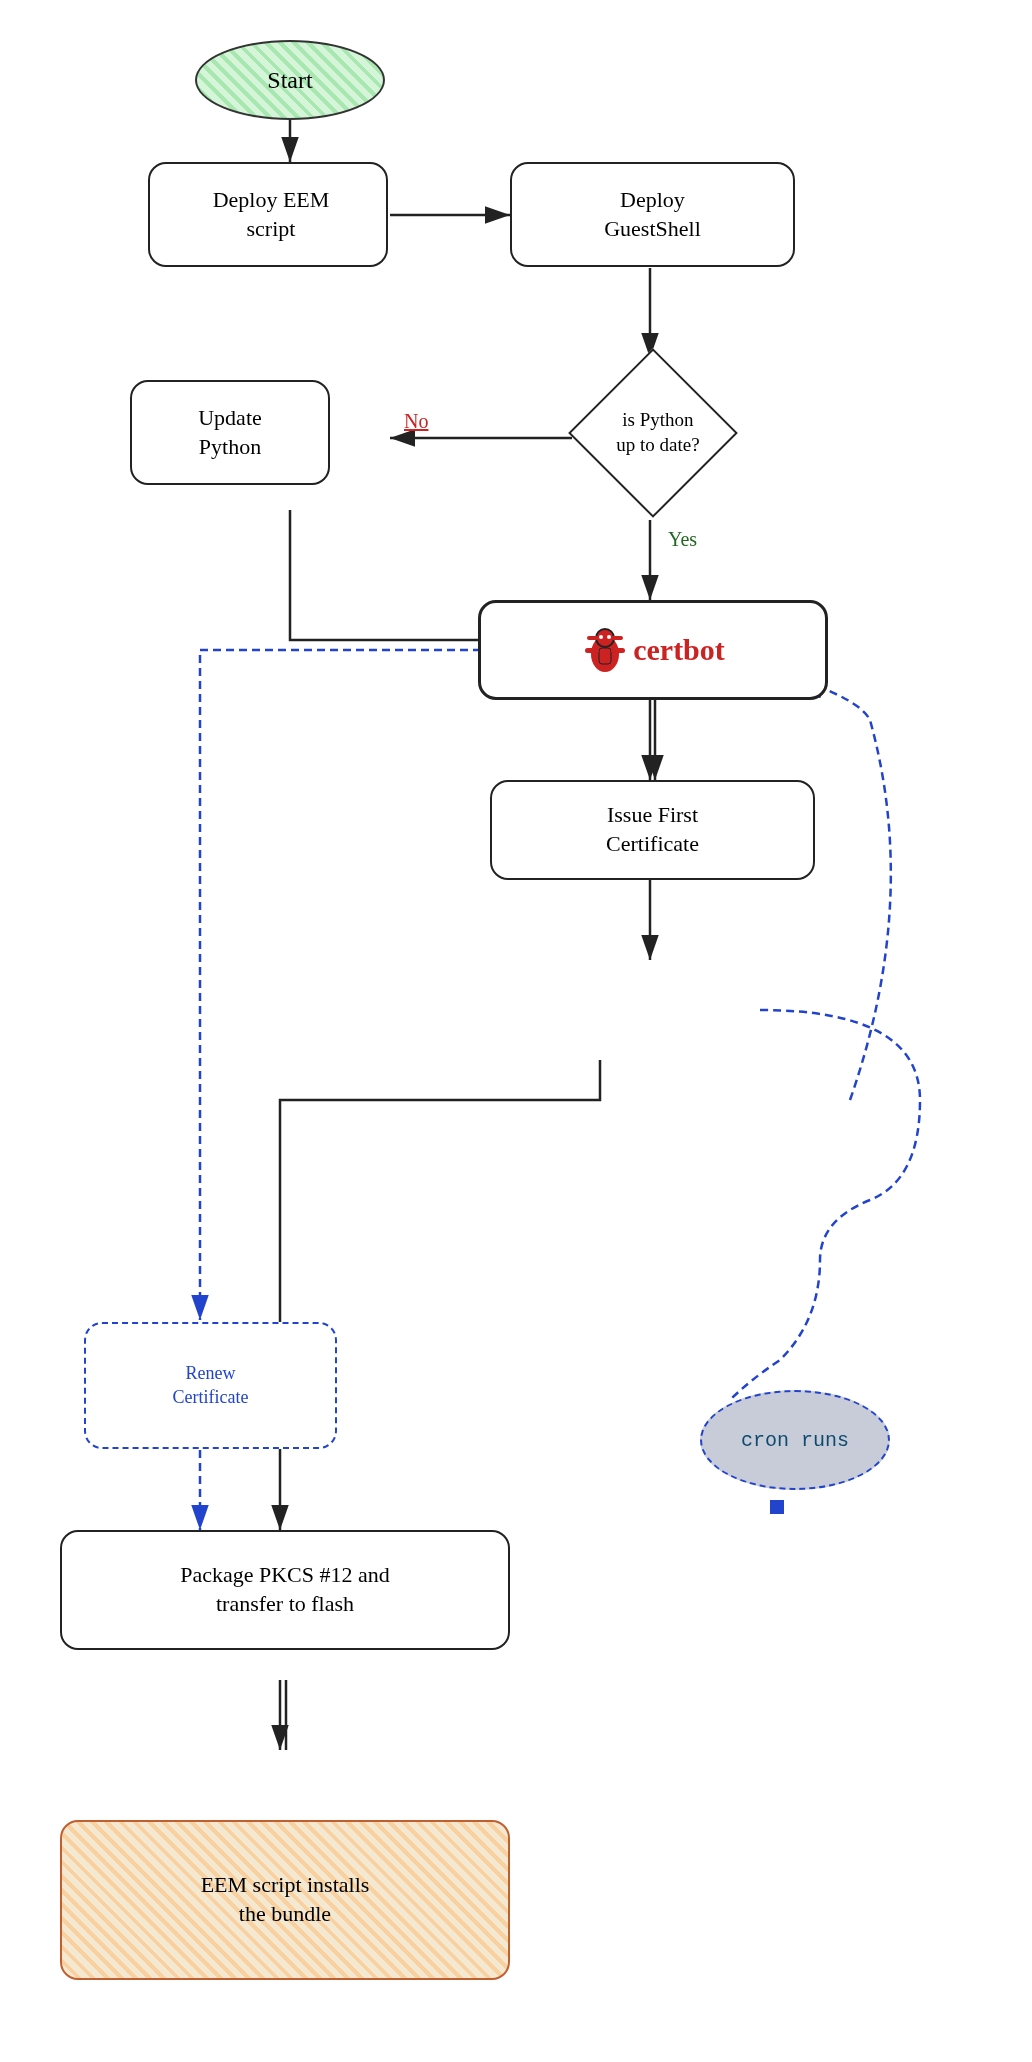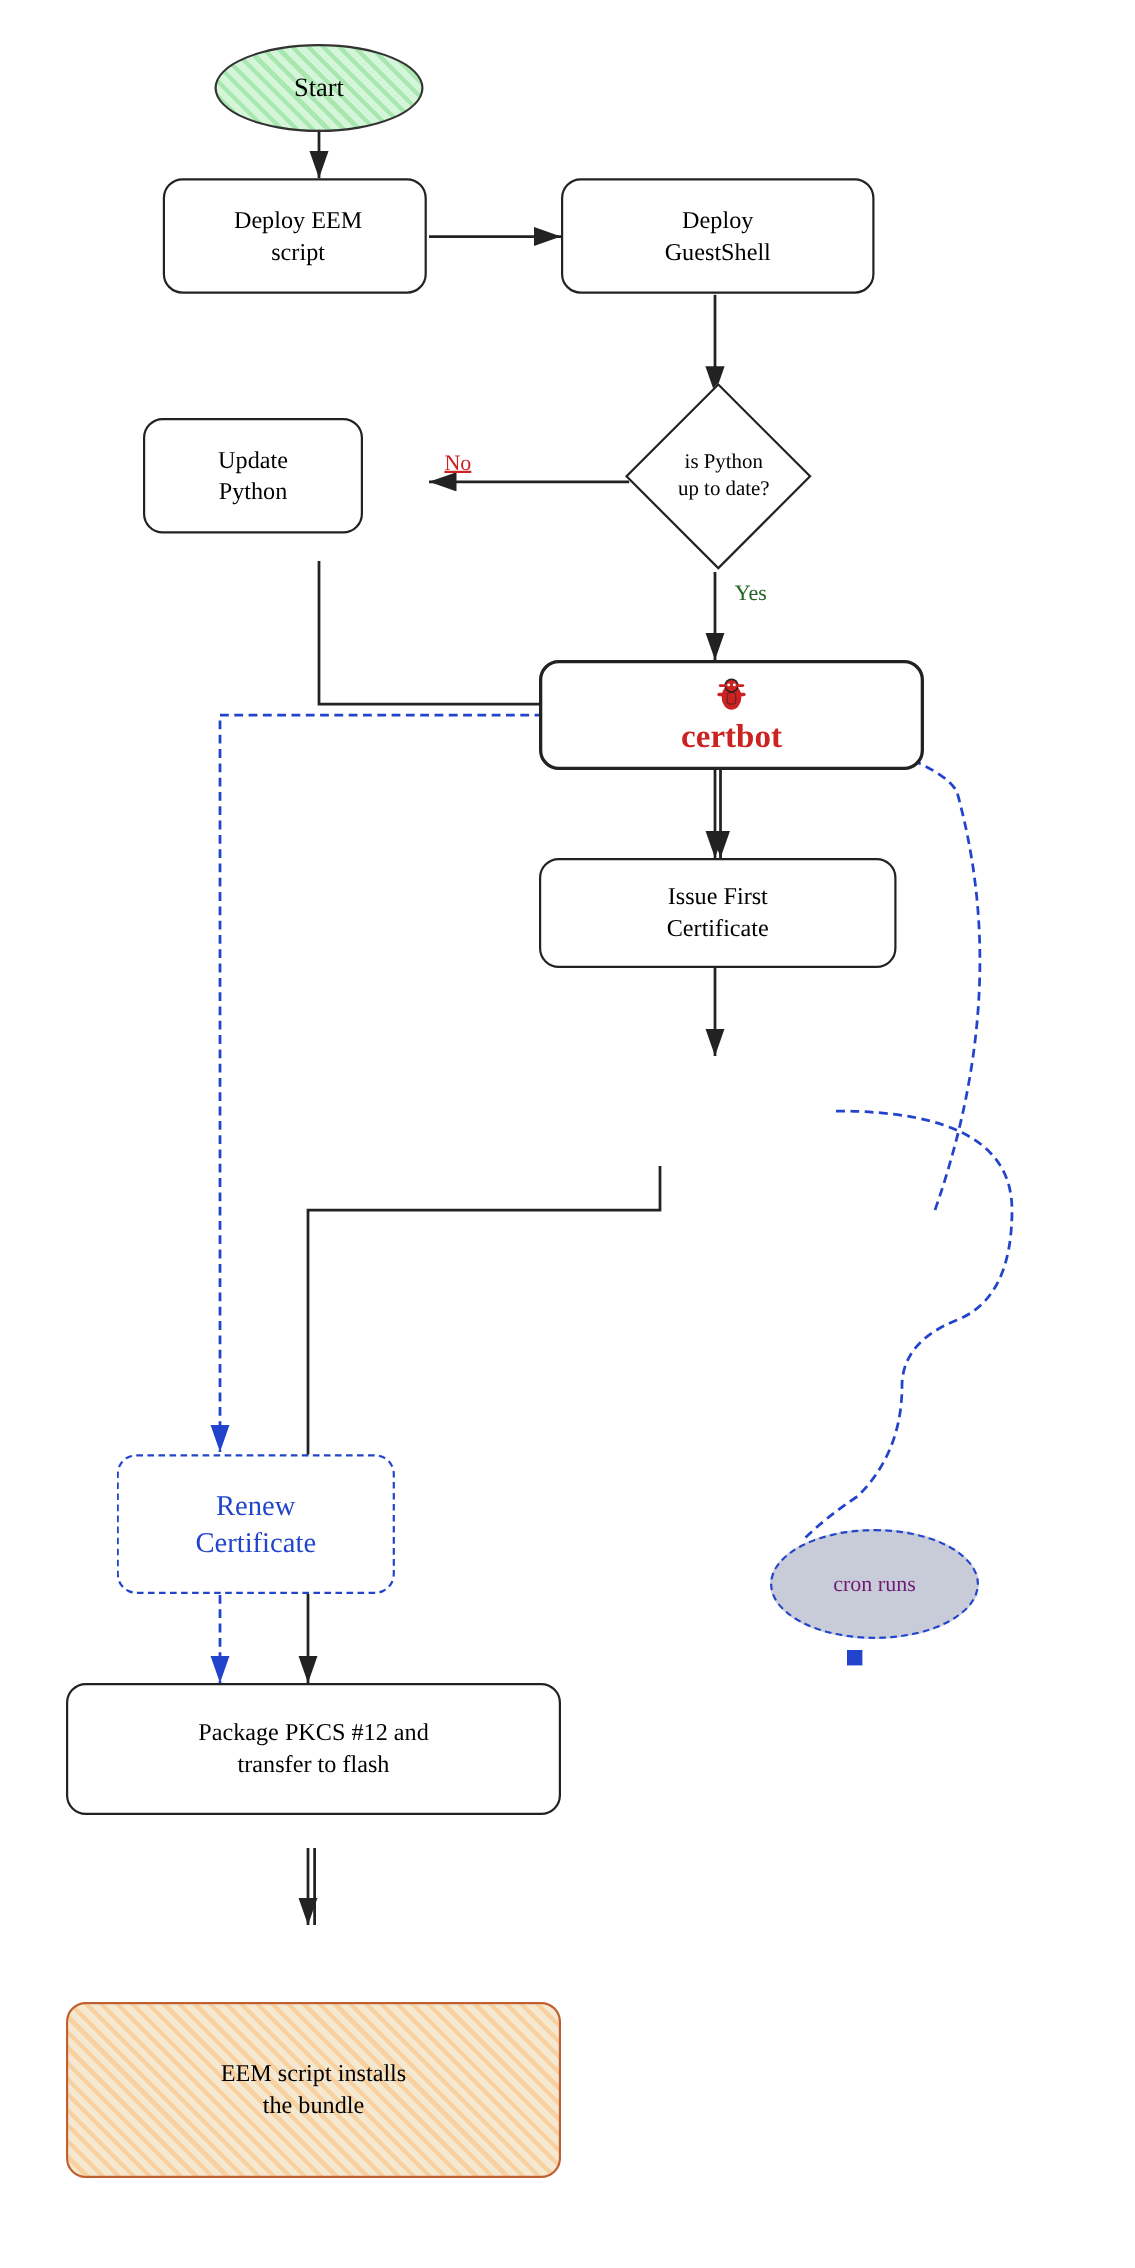--- a/index.html
+++ b/index.html
@@ -68,22 +68,22 @@
         #d4f5d8 10px
       );
       font-size: 24px;
       font-family: 'Comic Sans MS', cursive;
     }
     .ellipse-blue-dashed {
       border: 2.5px dashed #2244cc;
       border-radius: 50%;
       background: #c8ccd8;
       font-size: 20px;
-      font-family: Liberation Serif, serif;
-      color: #701a75;
+      font-family: Liberation Mono, monospace;
+      color: #0c4a6e;
     }
     .diamond {
       width: 160px;
       height: 160px;
       position: relative;
       display: flex;
       align-items: center;
       justify-content: center;
     }
     .diamond-inner {
@@ -203,21 +203,21 @@
   </div>
 
   <div class="label-text label-yes" style="left: 668px; top: 528px;">
     <span>Yes</span>
   </div>
 
   <div class="node rounded-rect" style="left: 130px; top: 380px; width: 200px; height: 105px; font-size: 22px;">
     <span>Update<br>Python</span>
   </div>
 
-  <div class="node certbot-box" style="left: 490px; top: 600px; width: 350px; height: 100px; flex-direction: column;">
+  <div class="node certbot-box" style="left: 478px; top: 600px; width: 350px; height: 100px;">
 
     <svg width="48" height="56" viewBox="0 0 48 56">
 
       <ellipse cx="24" cy="32" rx="14" ry="18" fill="#cc2222"></ellipse>
       <circle cx="24" cy="16" r="10" fill="#222"></circle>
       <circle cx="24" cy="16" r="8" fill="#cc2222"></circle>
 
       <rect x="6" y="14" width="12" height="4" rx="2" fill="#cc2222"></rect>
       <rect x="30" y="14" width="12" height="4" rx="2" fill="#cc2222"></rect>
 
@@ -230,21 +230,21 @@
       <rect x="30" y="26" width="14" height="5" rx="2.5" fill="#cc2222"></rect>
     </svg>
     <span style="font-size:30px; font-weight:bold; color:#cc2222; font-family:'Comic Sans MS',cursive;">certbot</span>
   </div>
 
   <div class="node rounded-rect" style="left: 490px; top: 780px; width: 325px; height: 100px; font-size: 22px;">
     <span>Issue First<br>Certificate</span>
   </div>
 
 
-  <div class="node rounded-rect-blue" style="left: 106px; top: 1322px; width: 253px; height: 127px; font-size: 26px; border-style: dashed; border-width: 2.5px;">
+  <div class="node rounded-rect-blue" style="left: 84px; top: 1322px; width: 253px; height: 127px; font-size: 18px; border-style: dashed; border-width: 2.5px;">
     <span>Renew<br>Certificate</span>
   </div>
 
   <div class="node ellipse-blue-dashed" style="left: 700px; top: 1390px; width: 190px; height: 100px;">
     <span>cron runs</span>
   </div>
 
   <div style="position:absolute; left: 770px; top: 1500px; width: 14px; height: 14px; background: #2244cc; border-radius: 50;"></div>
 
   <div class="node rounded-rect" style="left: 60px; top: 1530px; width: 450px; height: 120px; font-size: 22px;">

